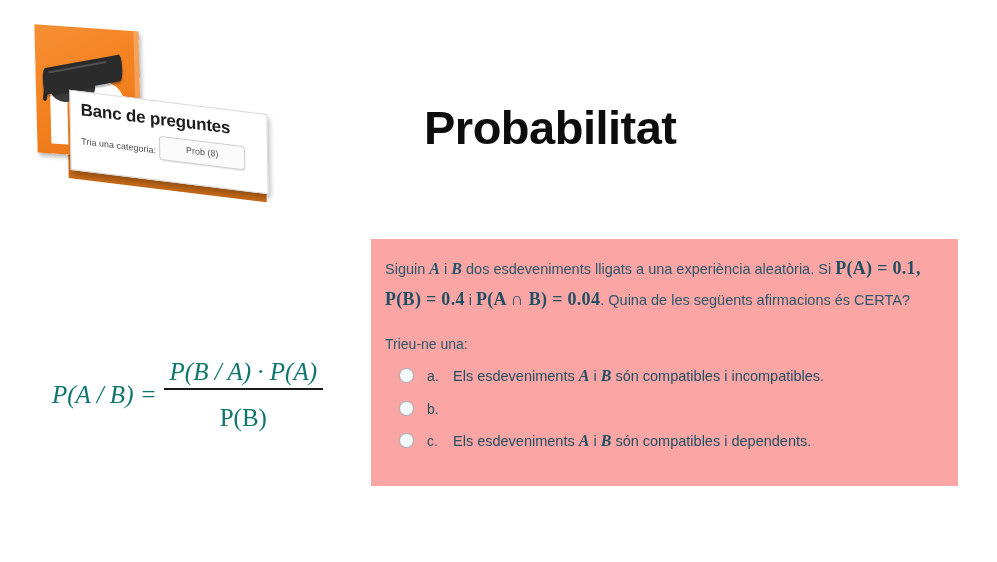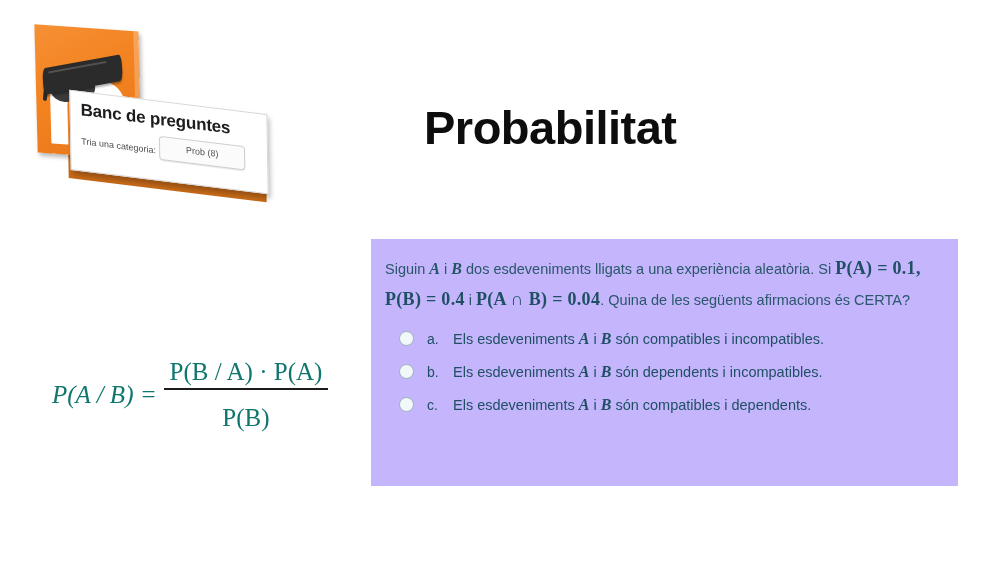--- a/index.html
+++ b/index.html
@@ -195,39 +195,40 @@
   }
   #bayes-formula .lhs { font-style: italic; }
   #bayes-formula .eq  { margin: 0 8px; }
   .frac {
     display: inline-flex;
     flex-direction: column;
     align-items: center;
     vertical-align: middle;
   }
   .frac .num {
+    font-style: italic;
     padding: 0 6px 2px 6px;
   }
   .frac .bar {
     width: 100%;
     height: 1.5px;
     background: #1b1b1b;
   }
   .frac .den {
     padding: 14px 6px 0 6px;
   }
 
   
   #question-box {
     position: absolute;
     left: 371px;
     top: 239px;
     width: 587px;
     height: 247px;
-    background: #c4b5fd;
+    background: #fca5a5;
     box-sizing: border-box;
     padding: 14px 18px 0 14px;
   }
   .q-text {
     font-size: 14.5px;
     line-height: 1.72;
     color: #2a5769;
   }
   .q-text .mathit {
     font-family: "Liberation Serif", serif;
@@ -330,33 +331,33 @@
     <span class="den">P(B)</span>
   </span>
 </div>
 
 <div id="question-box">
 
   <div class="q-text">
     <span>Siguin </span><span class="mathit">A</span><span> i </span><span class="mathit">B</span><span> dos esdeveniments lligats a una experiència aleatòria. Si </span><span class="mathbig">P(A) = 0.1, P(B) = 0.4</span><span> i </span><span class="mathbig">P(A ∩ B) = 0.04</span><span>. Quina de les següents afirmacions és CERTA?</span>
   </div>
 
+  <div id="choose-label">Trieu-ne una:</div>
 
   <div id="options-list">
 
     <div class="option-row">
       <div class="radio"></div>
       <div class="opt-letter">a.</div>
       <div class="opt-text"><span>Els esdeveniments </span><span class="mathit">A</span><span> i </span><span class="mathit">B</span><span> són compatibles i incompatibles.</span></div>
     </div>
 
     <div class="option-row">
       <div class="radio"></div>
       <div class="opt-letter">b.</div>
-      <div class="opt-text"><span>Els esdeveniments </span><span class="mathit">A</span><span> i </span><span class="mathit">B</span><span> són dependents i incompatibles.</span></div>
     </div>
 
     <div class="option-row">
       <div class="radio"></div>
       <div class="opt-letter">c.</div>
       <div class="opt-text"><span>Els esdeveniments </span><span class="mathit">A</span><span> i </span><span class="mathit">B</span><span> són compatibles i dependents.</span></div>
     </div>
 
   </div>
 </div>

